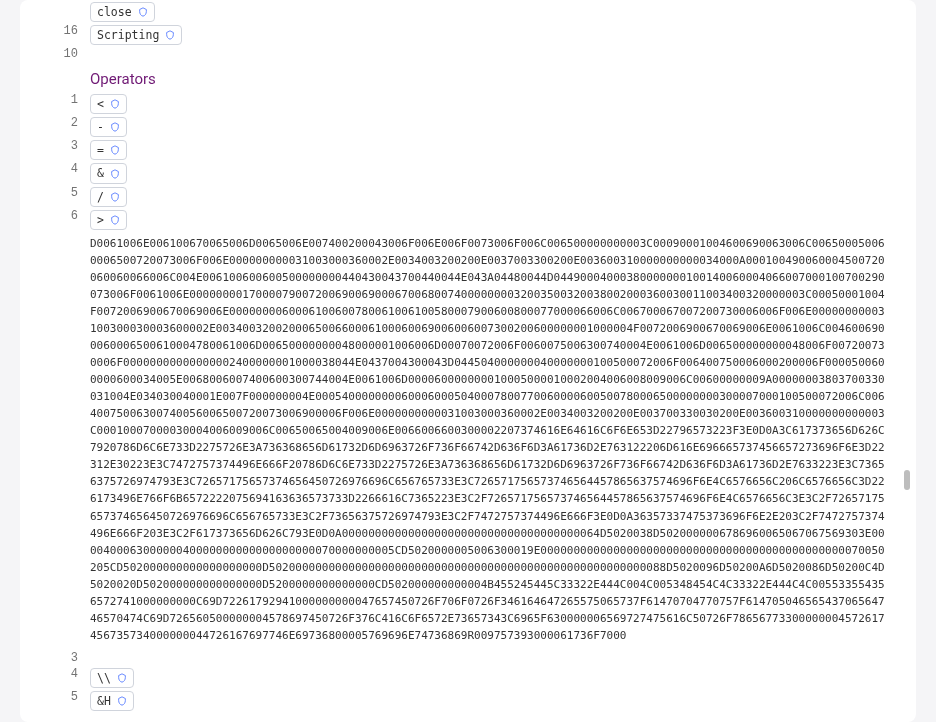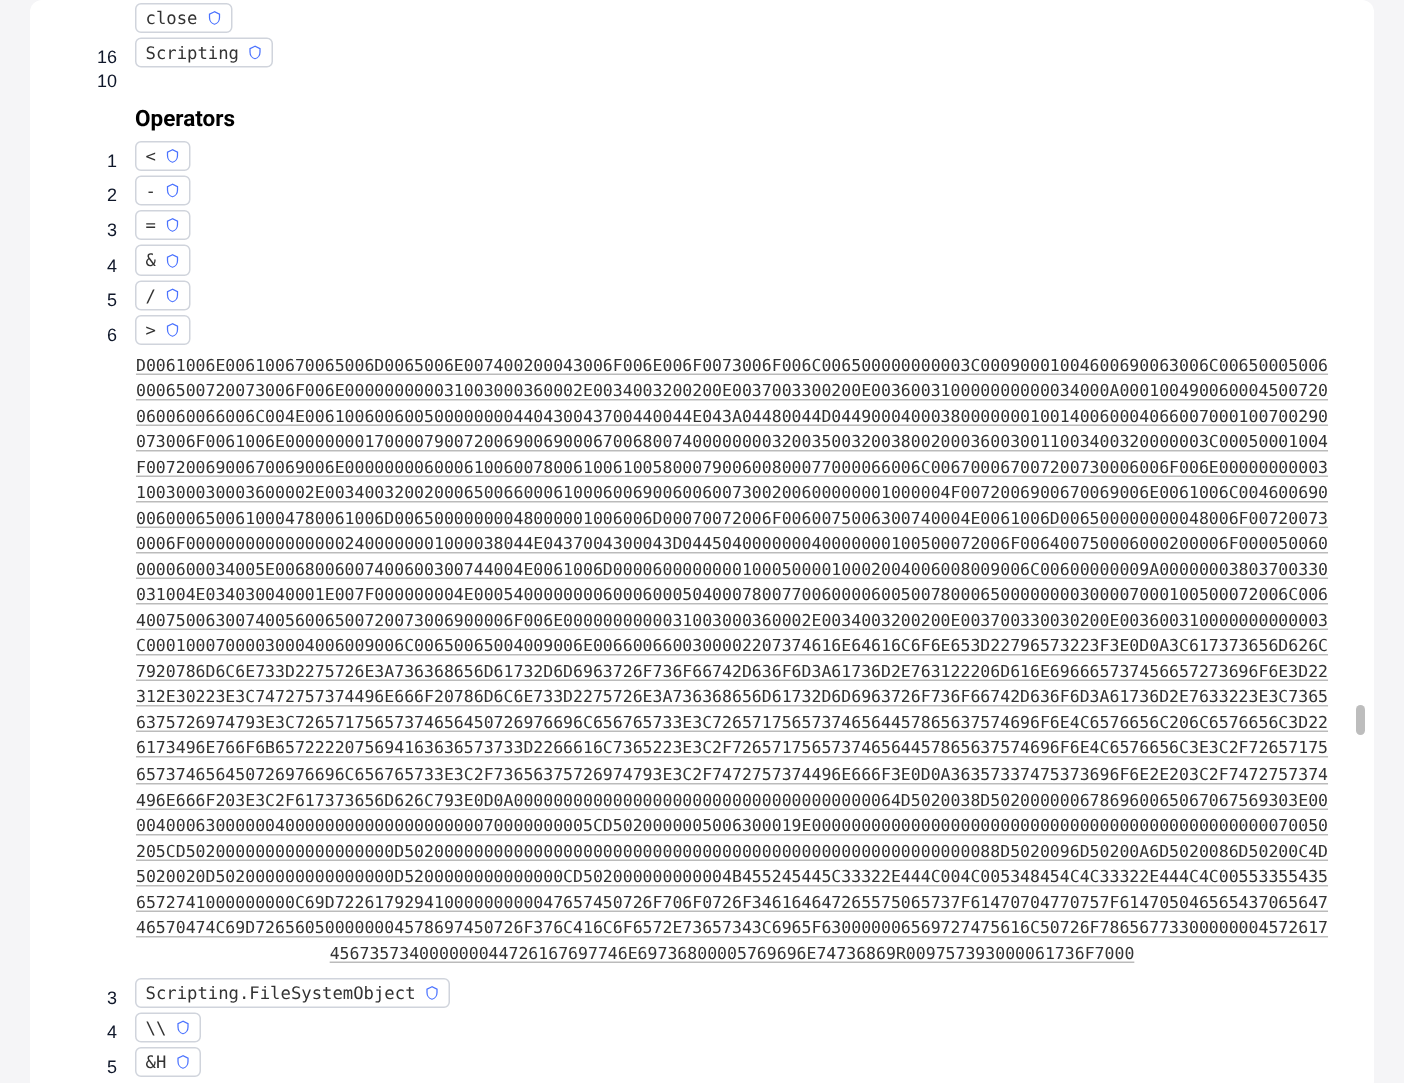--- a/index.html
+++ b/index.html
@@ -1,27 +1,27 @@
 <!DOCTYPE html>
 <html><head>
 <meta charset="utf-8">
 <style>
   * { box-sizing: border-box; margin: 0; padding: 0; }
   body { font-family: -apple-system, BlinkMacSystemFont, "Segoe UI", Roboto, sans-serif; background: #f5f5f7; color: #333; font-size: 13px; }
   .container { padding: 0 20px 20px 20px; }
   .card { background: #fff; border-radius: 8px; padding: 0; margin-bottom: 20px; overflow: hidden; }
   .code-section { padding: 0 10px 10px 10px; }
-  .code-row { display: flex; align-items: flex-end; gap: 12px; padding: 1px 0; }
-  .line-num { width: 48px; text-align: right; color: #0f172a; font-size: 12px; flex-shrink: 0; user-select: none; font-family: Liberation Sans, sans-serif; }
+  .code-row { display: flex; align-items: flex-start; gap: 12px; padding: 1px 0; }
+  .line-num { width: 48px; text-align: right; color: #737373; font-size: 12px; flex-shrink: 0; user-select: none; font-family: Liberation Mono, monospace; }
   .code-content { flex: 1; padding-top: 1px; }
   .tag { display: inline-flex; align-items: center; gap: 6px; border: 1px solid #d0d4dc; border-radius: 4px; padding: 1px 6px; font-family: ui-monospace, Menlo, Consolas, monospace; font-size: 11.5px; background: #fff; color: #333; line-height: 1.4; }
   .tag .shield { width: 10px; height: 12px; display: inline-block; }
   .shield svg { width: 10px; height: 12px; display: block; }
-  .section-title { font-size: 15px; font-weight: 700; color: #000000; padding: 8px 0 4px 60px; }
-  .long-hex { font-family: ui-monospace, Menlo, Consolas, monospace; font-size: 11px; line-height: 1.55; word-break: break-all; color: #333; text-decoration: underline; text-decoration-color: #bbb; text-underline-offset: 2px; overflow-x: auto; text-align: center; }
+  .section-title { font-size: 15px; font-weight: 400; color: #701a75; padding: 8px 0 4px 60px; }
+  .long-hex { font-family: ui-monospace, Menlo, Consolas, monospace; font-size: 11px; line-height: 1.55; word-break: break-all; color: #333; text-decoration-color: #bbb; text-underline-offset: 2px; overflow-x: auto; }
   .long-block { padding-left: 60px; padding-right: 20px; margin-top: 4px; min-width: 0; }
   .scroll-thumb-v { position: absolute; right: 6px; top: 470px; width: 6px; height: 20px; background: #bdbdbd; border-radius: 3px; }
   .card1 { position: relative; }
 </style>
 </head>
 <body>
 
 <div class="container">
   <div class="card card1">
     <div class="code-section">
@@ -124,28 +124,20 @@
               </span>
             </span></span>
       </div>
 
       <div class="long-block">
         <div class="long-hex">D0061006E006100670065006D0065006E007400200043006F006E006F0073006F006C006500000000003C00090001004600690063006C006500050060006500720073006F006E000000000031003000360002E0034003200200E0037003300200E003600310000000000034000A000100490060004500720060060066006C004E006100600600500000000440430043700440044E043A04480044D04490004000380000000100140060004066007000100700290073006F0061006E000000001700007900720069006900067006800740000000032003500320038002000360030011003400320000003C00050001004F0072006900670069006E0000000060006100600780061006100580007900600800077000066006C006700067007200730006006F006E00000000003100300030003600002E003400320020006500660006100060069006006007300200600000001000004F0072006900670069006E0061006C0046006900060006500610004780061006D00650000000048000001006006D00070072006F0060075006300740004E0061006D006500000000048006F007200730006F00000000000000002400000001000038044E0437004300043D044504000000040000000100500072006F006400750006000200006F0000500600000600034005E0068006007400600300744004E0061006D000060000000010005000010002004006008009006C00600000009A00000003803700330031004E034030040001E007F000000004E0005400000000600060005040007800770060000600500780006500000000300007000100500072006C00640075006300740056006500720073006900006F006E0000000000031003000360002E0034003200200E003700330030200E003600310000000000003C00010007000030004006009006C00650065004009006E0066006600300002207374616E64616C6F6E653D22796573223F3E0D0A3C617373656D626C7920786D6C6E733D2275726E3A736368656D61732D6D6963726F736F66742D636F6D3A61736D2E763122206D616E696665737456657273696F6E3D22312E30223E3C7472757374496E666F20786D6C6E733D2275726E3A736368656D61732D6D6963726F736F66742D636F6D3A61736D2E7633223E3C73656375726974793E3C72657175657374656450726976696C656765733E3C726571756573746564457865637574696F6E4C6576656C206C6576656C3D226173496E766F6B6572222075694163636573733D2266616C7365223E3C2F726571756573746564457865637574696F6E4C6576656C3E3C2F72657175657374656450726976696C656765733E3C2F73656375726974793E3C2F7472757374496E666F3E0D0A36357337475373696F6E2E203C2F7472757374496E666F203E3C2F617373656D626C793E0D0A000000000000000000000000000000000000064D5020038D5020000006786960065067067569303E000040006300000040000000000000000000070000000005CD5020000005006300019E0000000000000000000000000000000000000000000000070050205CD502000000000000000000D502000000000000000000000000000000000000000000000000000000088D5020096D50200A6D5020086D50200C4D5020020D502000000000000000D5200000000000000CD502000000000004B455245445C33322E444C004C005348454C4C33322E444C4C005533554356572741000000000C69D72261792941000000000047657450726F706F0726F346164647265575065737F61470704770757F61470504656543706564746570474C69D726560500000004578697450726F376C416C6F6572E73657343C6965F630000006569727475616C50726F78656773300000004572617456735734000000044726167697746E69736800005769696E74736869R009757393000061736F7000</div>
       </div>
 
       <div class="code-row" style="margin-top:6px;">
         <span class="line-num">3</span>
-        <span class="code-content"><span class="tag">
-              <span>Scripting.FileSystemObject</span>
-              <span class="shield">
-                <svg viewBox="0 0 24 24" fill="none" stroke="#4a72ff" stroke-width="2">
-                  <path d="M12 2 L4 6 V11 C4 16 7 21 12 22 C17 21 20 16 20 11 V6 Z"></path>
-                </svg>
-              </span>
-            </span></span>
       </div>
       <div class="code-row">
         <span class="line-num">4</span>
         <span class="code-content"><span class="tag">
               <span>\\</span>
               <span class="shield">
                 <svg viewBox="0 0 24 24" fill="none" stroke="#4a72ff" stroke-width="2">
                   <path d="M12 2 L4 6 V11 C4 16 7 21 12 22 C17 21 20 16 20 11 V6 Z"></path>
                 </svg>
               </span>

